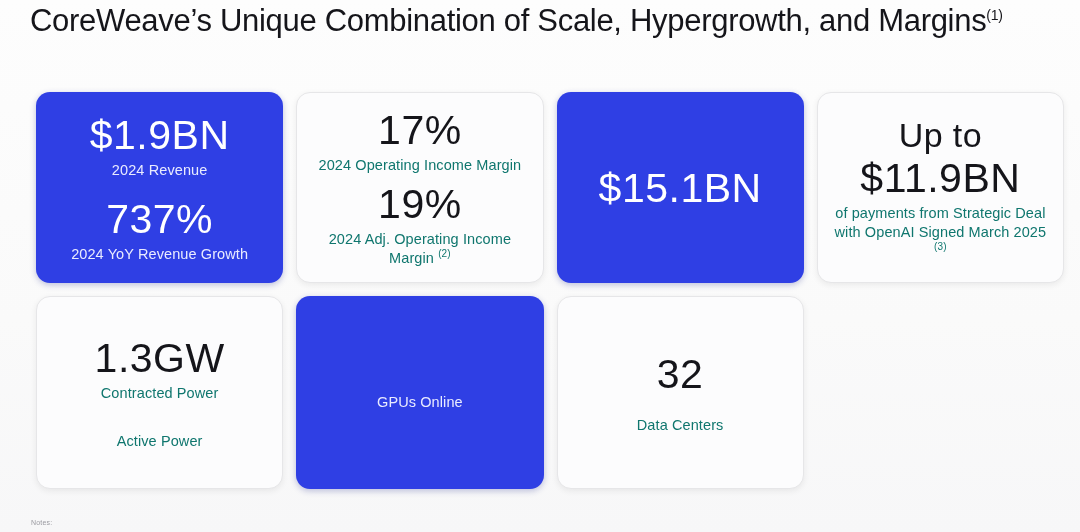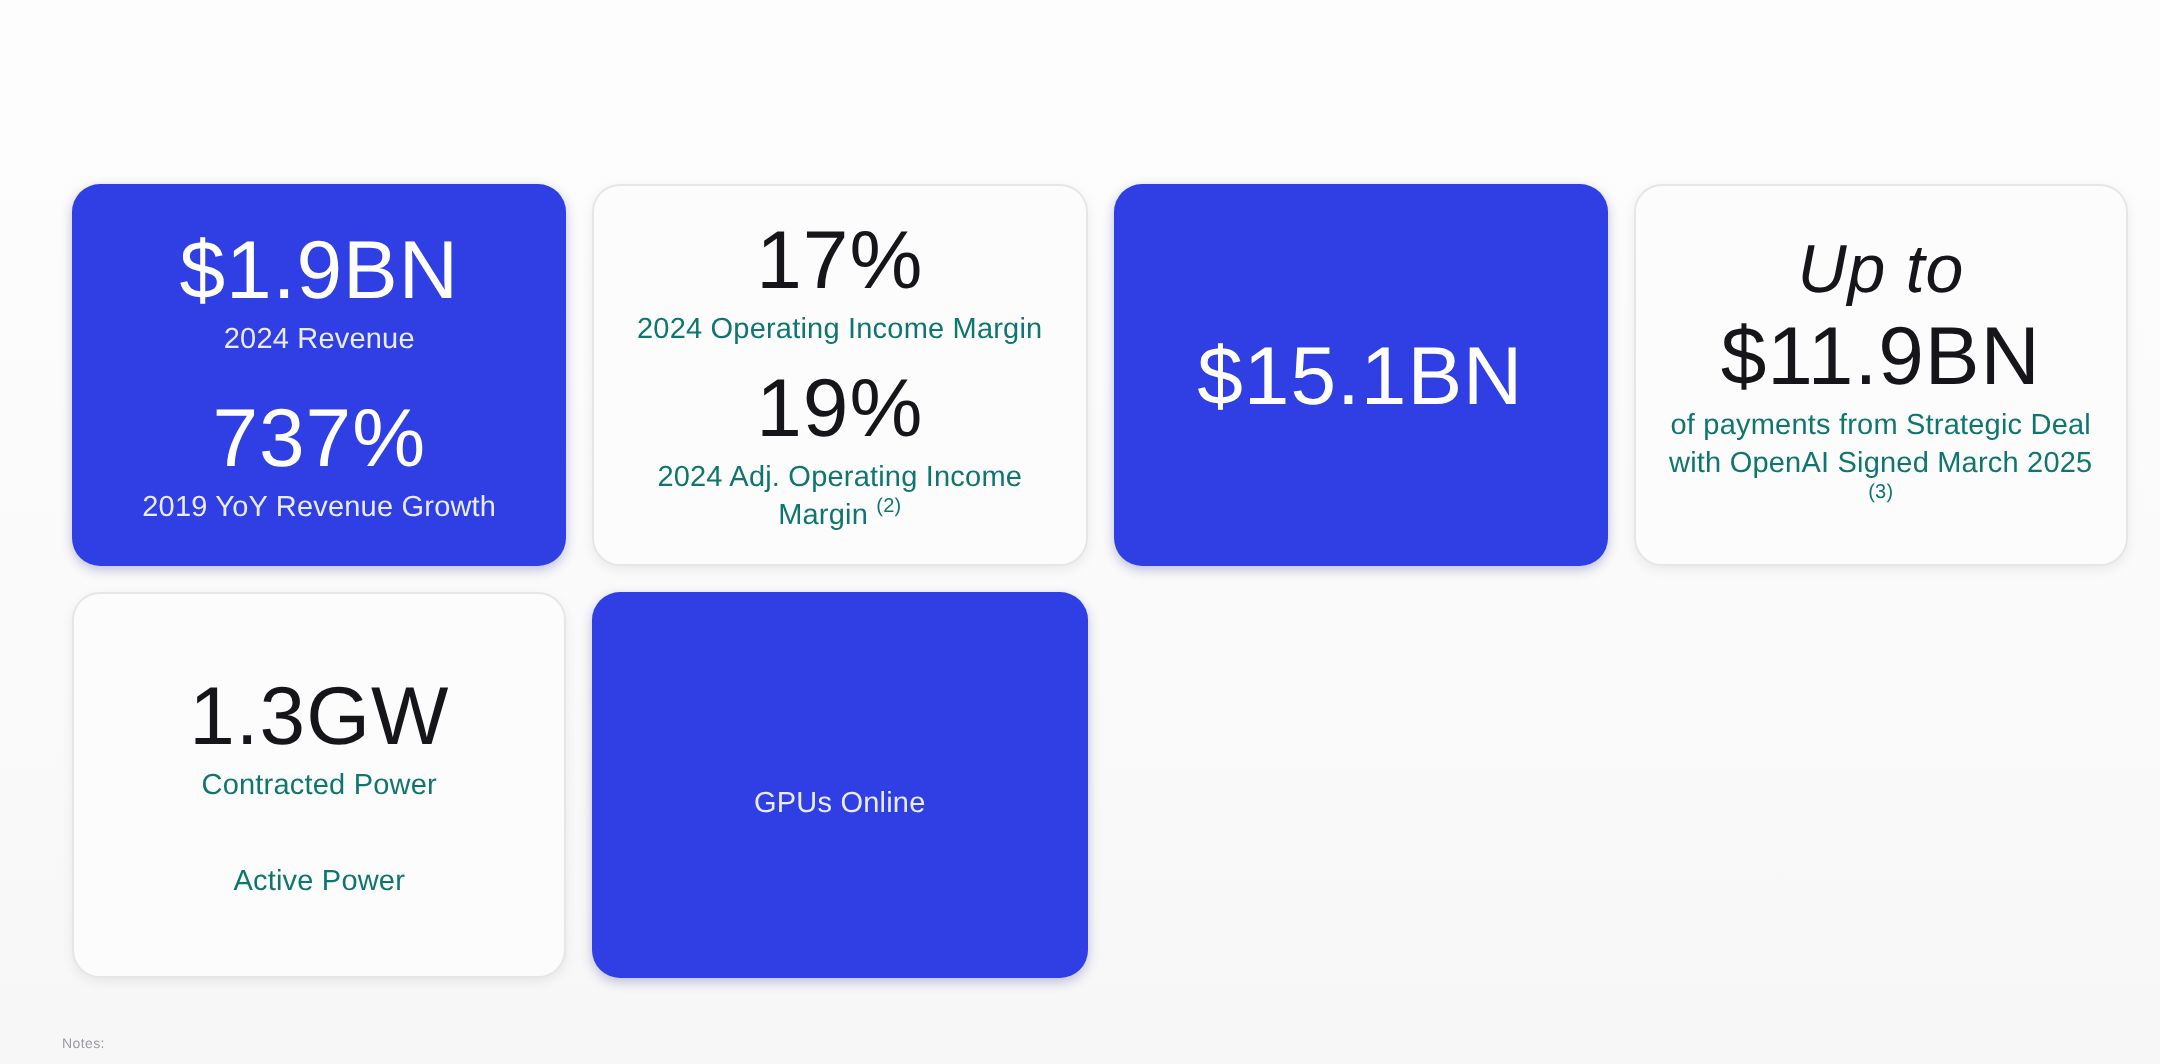--- a/index.html
+++ b/index.html
@@ -101,48 +101,48 @@
 
   .gap-mid { height: 16px; }
   .gap-mid.tight { height: 6px; }
   .gap-mid.wide { height: 26px; }
 
   .stat-prefix {
     font-size: 34px;
     line-height: 40px;
     font-weight: 400;
     letter-spacing: 0.4px;
-    font-style: italic;
   }
 
   
   .notes {
     position: absolute;
     left: 31px;
     top: 518px;
     font-size: 7px;
     line-height: 10px;
     color: #9a9aa0;
     letter-spacing: 0.2px;
   }
 </style>
 </head>
 <body>
 
 <div class="slide">
 
+  <div class="title"><span>CoreWeave’s Unique Combination of Scale, Hypergrowth, and Margins</span><sup>(1)</sup></div>
 
   <div class="grid">
 
     <div class="card blue">
       <div class="stat-big">$1.9BN</div>
       <div class="stat-label">2024 Revenue</div>
       <div class="gap-mid"></div>
       <div class="stat-big">737%</div>
-      <div class="stat-label">2019 YoY Revenue Growth</div>
+      <div class="stat-label">2024 YoY Revenue Growth</div>
     </div>
 
     <div class="card light">
       <div class="stat-big">17%</div>
       <div class="stat-label">2024 Operating Income Margin</div>
       <div class="gap-mid tight"></div>
       <div class="stat-big">19%</div>
       <div class="stat-label"><span>2024 Adj. Operating Income Margin</span> <sup>(2)</sup></div>
     </div>
 
@@ -161,19 +161,24 @@
       <div class="stat-label">Contracted Power</div>
       <div class="gap-mid wide"></div>
       <div class="stat-label">Active Power</div>
     </div>
 
     <div class="card blue">
       <div class="gap-mid"></div>
       <div class="stat-label">GPUs Online</div>
     </div>
 
+    <div class="card light">
+      <div class="stat-big">32</div>
+      <div class="gap-mid"></div>
+      <div class="stat-label">Data Centers</div>
+    </div>
 
 
   </div>
 
   <div class="notes">Notes:</div>
 
 </div>
 
 </body></html>

